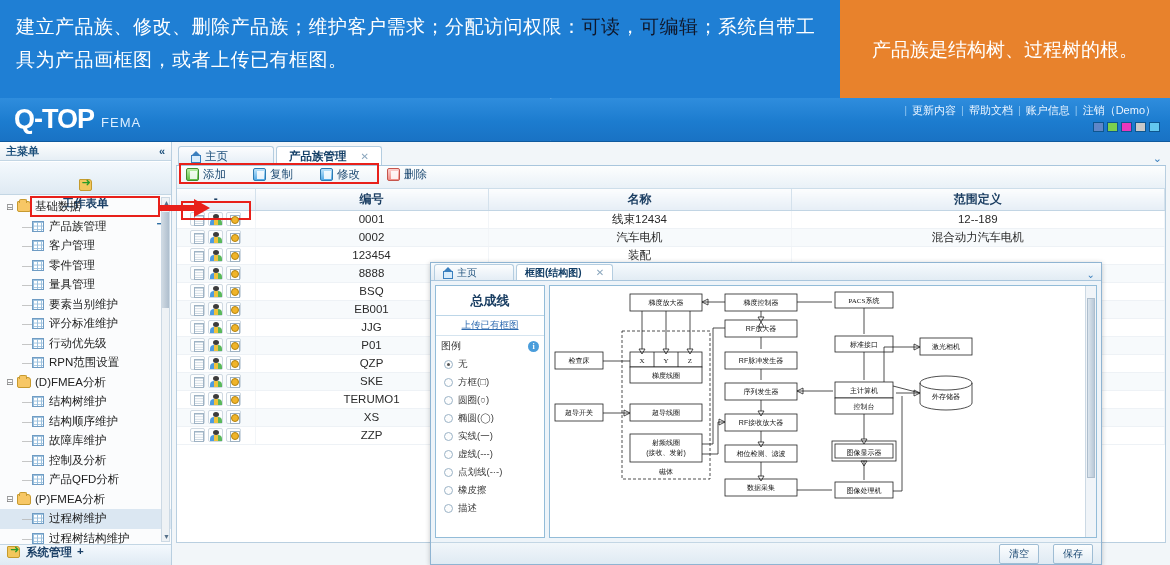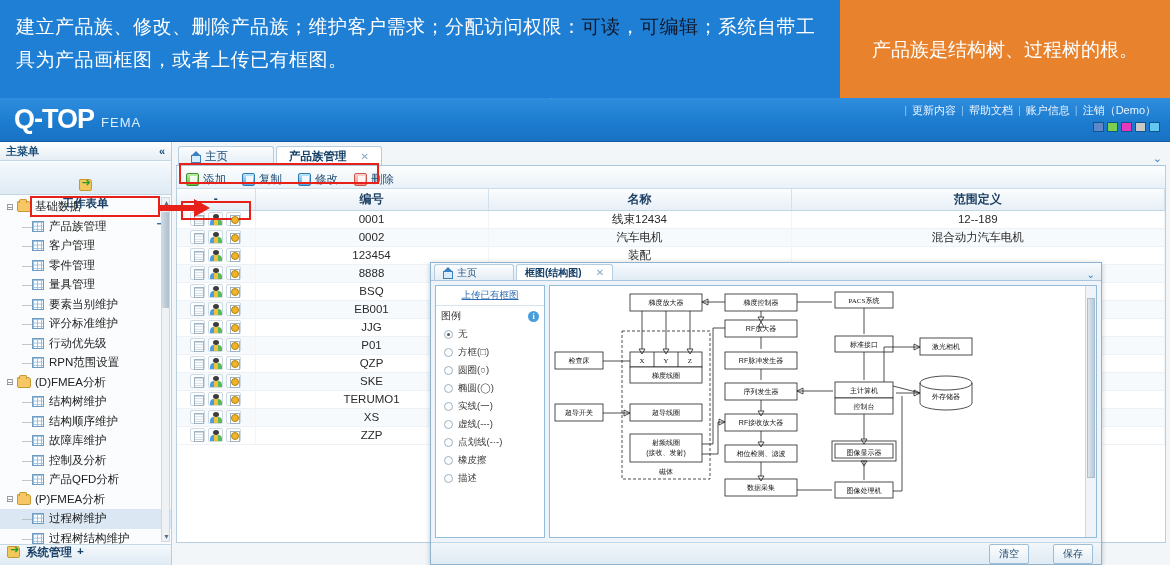--- a/index.html
+++ b/index.html
@@ -110,21 +110,21 @@
   }
   .tab.active { background:#fff; color:#123e66; font-weight:bold; }
   .tab .x { margin-left:auto; color:#8aa6bd; font-size:10px; padding-left:10px; }
   .home-ico { width:10px;height:9px;position:relative;flex:none; }
   .home-ico:before{content:"";position:absolute;left:0;top:3px;width:8px;height:6px;border:1px solid #3a7fbe;background:#d9ecfb;}
   .home-ico:after{content:"";position:absolute;left:0px;top:-1px;border-left:5px solid transparent;border-right:5px solid transparent;border-bottom:5px solid #3a7fbe;}
   .tabbar .chev { margin-left:auto; color:#3a7fbe; font-size:11px; padding-right:4px; }
 
   .panel { background:#fff; border:1px solid #b9cfe0; border-top:none; height:377px; }
   .toolbar {
-    height:23px; display:flex; align-items:flex-end; gap:6px; padding:0 6px;
+    height:23px; display:flex; align-items:flex-start; gap:17px; padding:0 6px;
     background:linear-gradient(180deg,#fdfefe,#e9f1f7); border-bottom:1px solid #cddeea;
     position:relative;
   }
   .tb-btn { display:flex; align-items:center; gap:4px; padding:1px 7px 1px 3px;
             font-size:11.5px; color:#1e4b73; cursor:default; }
   .tb-ico { width:13px;height:13px;border-radius:2px;flex:none;position:relative; }
   .tb-ico.green{background:linear-gradient(180deg,#bdf0a8,#5fbd45);border:1px solid #3f8c2e;}
   .tb-ico.blue {background:linear-gradient(180deg,#bfe4fb,#52a9e5);border:1px solid #2d7bb2;}
   .tb-ico.red  {background:linear-gradient(180deg,#fdd1cf,#ef8d86);border:1px solid #c6554c;}
   .tb-ico:after{content:"";position:absolute;left:3px;top:2px;width:7px;height:8px;background:#fff;opacity:.85;}
@@ -173,21 +173,21 @@
   .legend-head { display:flex; align-items:center; padding:3px 5px 2px; font-size:10px; color:#333;font-family:Liberation Serif, serif; }
   .legend-head .info { margin-left:auto; width:11px; height:11px; border-radius:50%;
      background:#4a9ddb; color:#fff; font-size:8px; text-align:center; line-height:11px; font-weight:bold;}
   .legend-opt { display:flex; align-items:center; gap:5px; padding:2.5px 8px; font-size:9.5px; color:#3a3a3a; }
   .radio { width:9px;height:9px;border-radius:50%;border:1px solid #9ab3c6;background:#fdfdfd;flex:none;position:relative;}
   .radio.on:after{content:"";position:absolute;left:2px;top:2px;width:3px;height:3px;border-radius:50%;background:#555;}
 
   .canvas-pane { flex:1; background:#fff; border:1px solid #93bcd8; position:relative; overflow:hidden; }
   .canvas-scroll-v { position:absolute; right:0; top:0; bottom:0; width:11px; background:#f0f4f8; border-left:1px solid #ccd9e4; }
   .canvas-scroll-v .thumb{position:absolute;top:12px;left:1px;right:1px;height:180px;background:linear-gradient(90deg,#dde6ee,#b9c9d8);border:1px solid #aebecd;}
-  .popup-foot { height:22px; display:flex; align-items:center; justify-content:flex-end; gap:24px;
+  .popup-foot { height:22px; display:flex; align-items:center; justify-content:flex-end; gap:14px;
                 padding:0 8px; background:linear-gradient(180deg,#f1f6fa,#dfeaf3); border-top:1px solid #c3d6e4; }
   .pf-btn { font-size:10px; padding:2px 9px; border:1px solid #9fbdd4; border-radius:2px;
             background:linear-gradient(180deg,#fdfefe,#e3edf5); color:#1f4c76; }
 
   
   svg.diagram { position:absolute; left:0; top:0; }
   svg.diagram text { font-family:"Liberation Sans","DejaVu Sans",sans-serif; font-size:7px; fill:#111; }
   svg.diagram text.lat { font-family:"Liberation Serif","DejaVu Serif",serif; font-size:7px; }
   svg.diagram rect { fill:#fff; stroke:#222; stroke-width:.8; }
   svg.diagram line, svg.diagram path { stroke:#222; stroke-width:.8; fill:none; }
@@ -485,20 +485,21 @@
       </div>
       <div class="tab active">
         <span>框图(结构图)</span>
         <span class="x">✕</span>
       </div>
       <span class="chev" style="margin-left:auto;color:#3a7fbe;font-size:10px;padding-right:3px">⌄</span>
   </div>
   <div class="popup-body">
 
     <div class="legend-pane">
+      <div class="legend-title">总成线</div>
       <div class="legend-upload">上传已有框图</div>
       <div class="legend-head">
         <span>图例</span>
         <span class="info">i</span>
       </div>
       <div id="legend-opts">
           <div class="legend-opt">
             <span class="radio on"></span>
             <span>无</span>
           </div>

